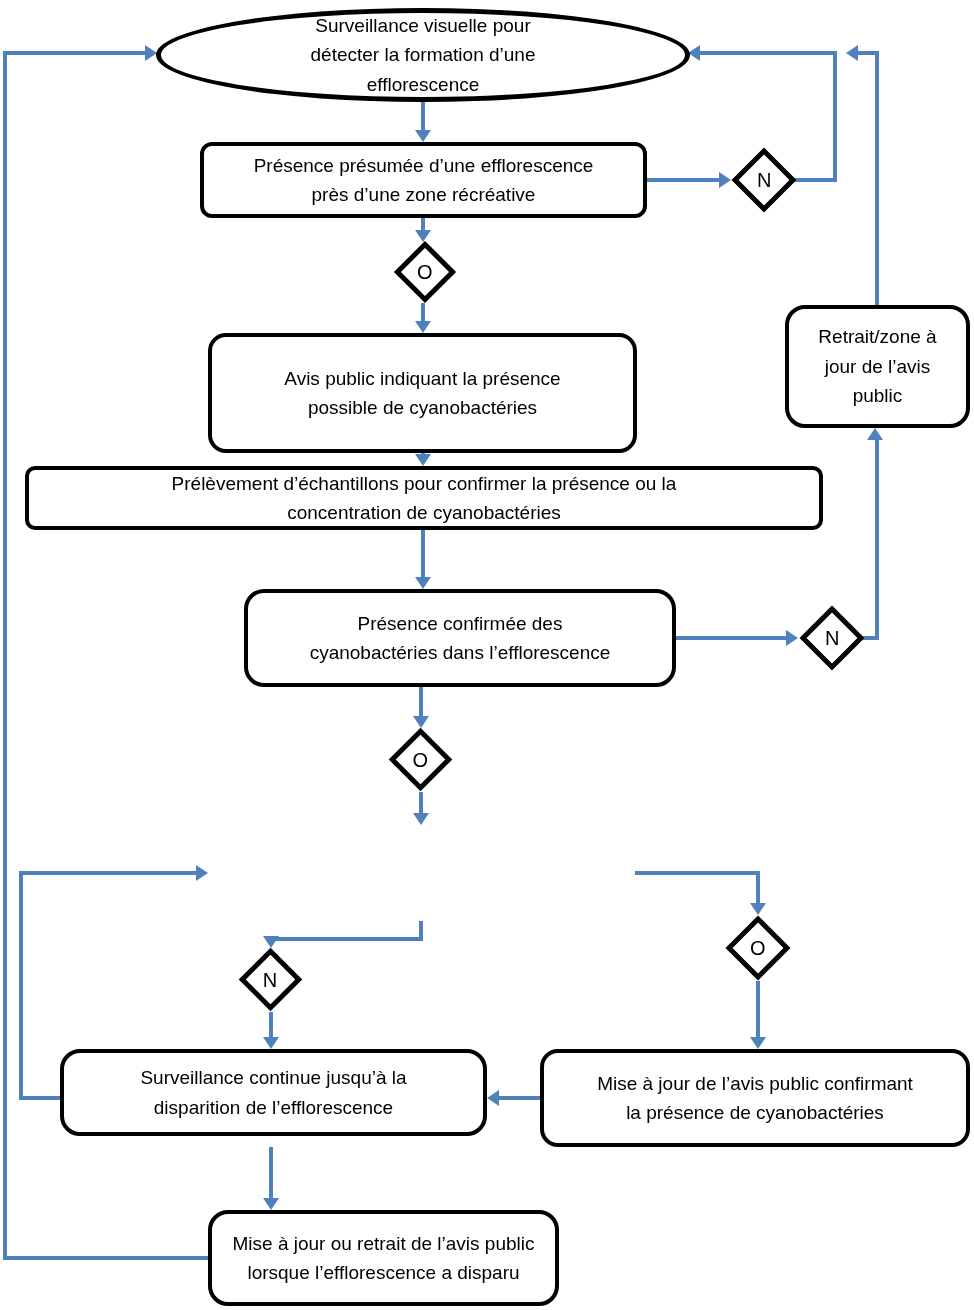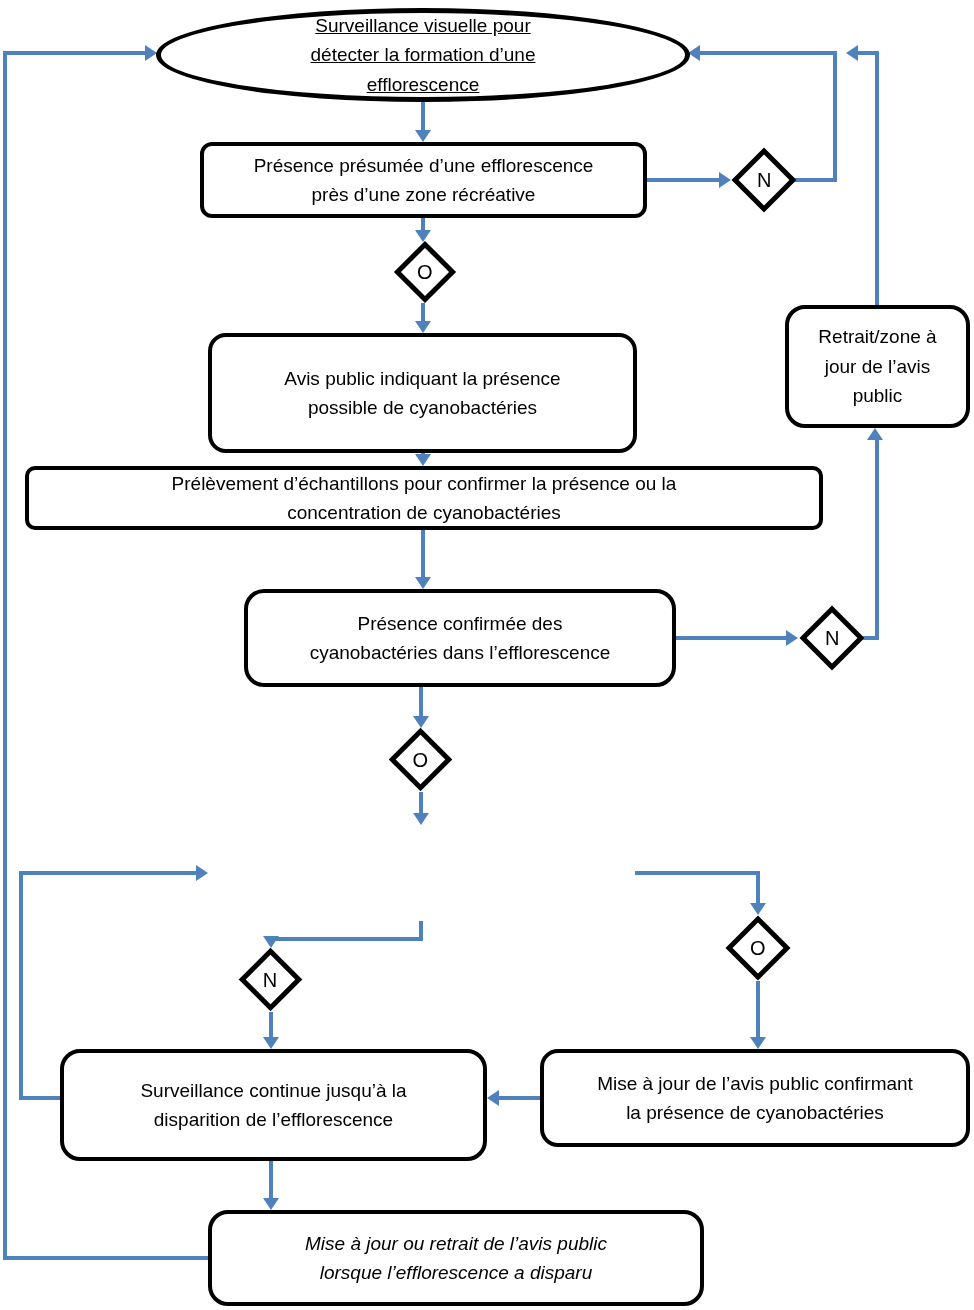--- a/index.html
+++ b/index.html
@@ -22,21 +22,21 @@
     display: flex;
     align-items: center;
     justify-content: center;
     text-align: center;
     font-size: 19px;
     line-height: 1.55;
     white-space: pre-line;
     z-index: 3;
   }
   .rounded { border-radius: 18px; }
-  .ellipse { border-radius: 50%; border-width: 5px; text-decoration: underline; }
+  .ellipse { border-radius: 50%; border-width: 5px; }
   .diamond {
     position: absolute;
     box-sizing: border-box;
     background: var(--shape-fill, #fff);
     border: 5px solid var(--shape-border, #000);
     transform: rotate(45deg);
     display: flex;
     align-items: center;
     justify-content: center;
     z-index: 4;
@@ -87,31 +87,31 @@
 cyanobactéries dans l’efflorescence</span>
   </div>
 
   <div class="shape rounded" style="left:785px; top:305px; width:185px; height:123px; border-radius:20px;">
     <span>Retrait/zone à
 jour de l’avis
 public</span>
   </div>
 
 
-  <div class="shape rounded" style="left:60px; top:1049px; width:427px; height:112px; border-radius:20px;">
+  <div class="shape rounded" style="left:60px; top:1049px; width:427px; height:87px; border-radius:20px;">
     <span>Surveillance continue jusqu’à la
 disparition de l’efflorescence</span>
   </div>
 
   <div class="shape rounded" style="left:540px; top:1049px; width:430px; height:98px;">
     <span>Mise à jour de l’avis public confirmant
 la présence de cyanobactéries</span>
   </div>
 
-  <div class="shape rounded" style="left:208px; top:1210px; width:496px; height:96px; border-radius:20px;font-style:italic;">
+  <div class="shape rounded" style="left:208px; top:1210px; width:351px; height:96px; border-radius:20px;">
     <span>Mise à jour ou retrait de l’avis public
 lorsque l’efflorescence a disparu</span>
   </div>
 
   <div class="diamond" style="left:741px; top:157px; width:46px; height:46px;">
     <span>N</span>
   </div>
   <div class="diamond" style="left:403px; top:250px; width:44px; height:44px;">
     <span>O</span>
   </div>

